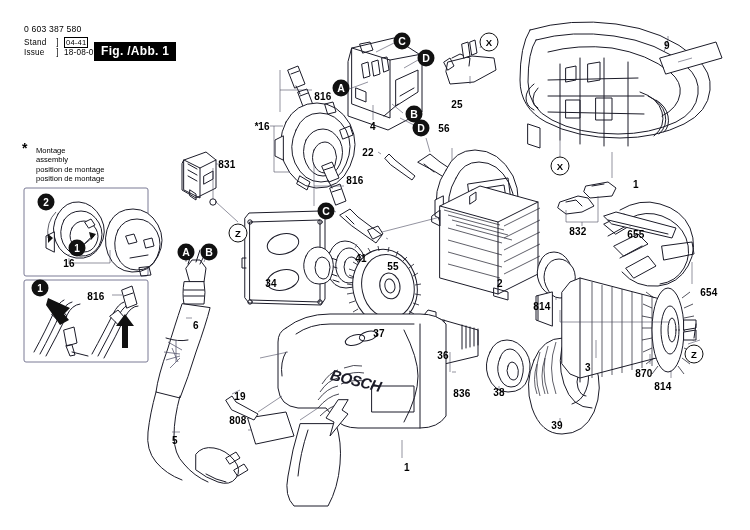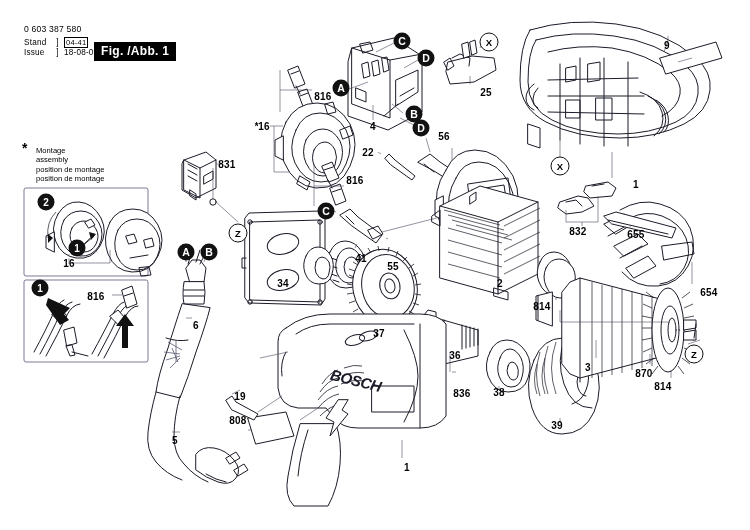--- a/index.html
+++ b/index.html
@@ -488,32 +488,32 @@
   </div>
 
 
   <div id="brand" style="position:absolute;left:330px;top:372px;font-size:15px;font-weight:bold;
               font-style:italic;letter-spacing:-.5px;color:#1b1b28;
               transform:rotate(14deg);">BOSCH</div>
 
   <div id="overlay">
       <div class="lbl" style="left: 323px; top: 96px;">816</div>
       <div class="lbl" style="left: 373px; top: 126px;">4</div>
-      <div class="lbl" style="left: 457px; top: 92px; margin-left: 29px;">25</div>
+      <div class="lbl" style="left: 457px; top: 104px;">25</div>
       <div class="lbl" style="left: 667px; top: 45px;">9</div>
       <div class="lbl" style="left: 262px; top: 126px;"><i>*</i><span>16</span></div>
       <div class="lbl" style="left: 355px; top: 180px;">816</div>
       <div class="lbl" style="left: 368px; top: 152px;">22</div>
-      <div class="lbl" style="left: 444px; top: 136px; text-align: center;">56</div>
+      <div class="lbl" style="left: 444px; top: 128px; text-align: center;">56</div>
       <div class="lbl" style="left: 393px; top: 239px; margin-top: 27px;">55</div>
       <div class="lbl" style="left: 227px; top: 164px;">831</div>
-      <div class="lbl" style="left: 283px; top: 283px;">34</div>
+      <div class="lbl" style="left: 271px; top: 283px;">34</div>
       <div class="lbl" style="left: 361px; top: 258px; text-align: right;">41</div>
       <div class="lbl" style="left: 379px; top: 333px;">37</div>
-      <div class="lbl" style="left: 443px; top: 355px; margin-left: 12px;">36</div>
+      <div class="lbl" style="left: 443px; top: 355px;">36</div>
       <div class="lbl" style="left: 462px; top: 393px;">836</div>
       <div class="lbl" style="left: 499px; top: 392px;">38</div>
       <div class="lbl" style="left: 557px; top: 425px;">39</div>
       <div class="lbl" style="left: 500px; top: 283px;">2</div>
       <div class="lbl" style="left: 636px; top: 184px;">1</div>
       <div class="lbl" style="left: 578px; top: 231px;">832</div>
       <div class="lbl" style="left: 636px; top: 234px;">655</div>
       <div class="lbl" style="left: 709px; top: 292px;">654</div>
       <div class="lbl" style="left: 542px; top: 306px;">814</div>
       <div class="lbl" style="left: 588px; top: 367px;">3</div>

